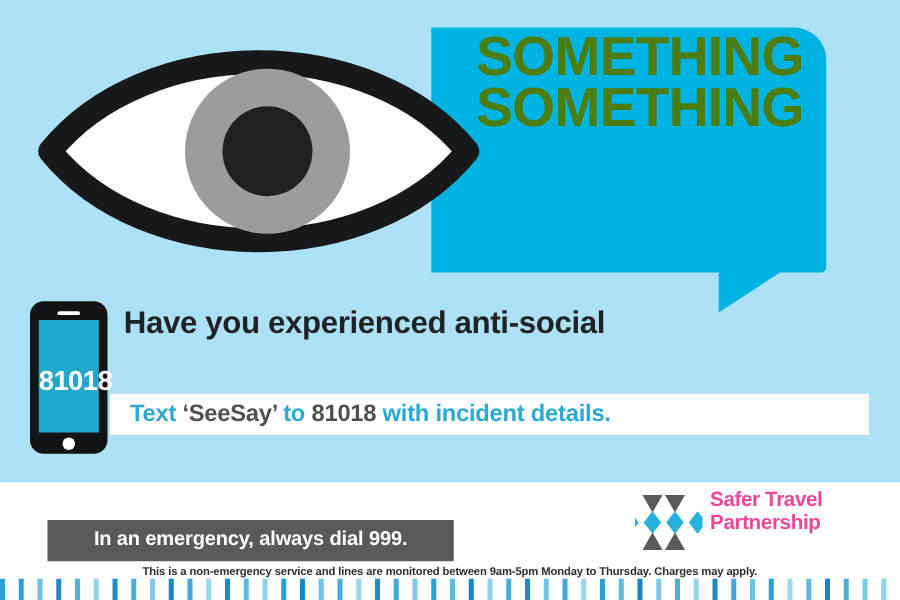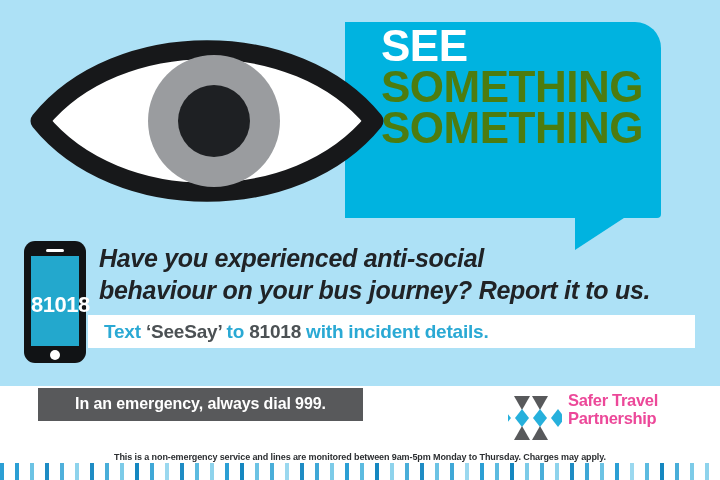--- a/index.html
+++ b/index.html
@@ -81,40 +81,40 @@
 
   
   .headline{
     position:absolute;left:99px;top:243px;width:605px;
     color:#202326;
     font-weight:bold;
     font-size:25px;
     line-height:1.26;
     letter-spacing:-0.3px;
   }
-  .headline span{display:block;white-space:nowrap;font-style:italic;}
+  .headline span{display:block;white-space:nowrap;}
 
   
   .band{
     position:absolute;left:88px;top:315px;width:607px;height:33px;
     background:#ffffff;
   }
   .band-text{
     position:absolute;left:16px;top:6px;
     font-weight:bold;
     font-size:19px;
     white-space:nowrap;
     letter-spacing:-0.2px;
   }
   .c-cyan{color:#2aa9d4;}
   .c-dark{color:#4c5154;}
 
   
   .emergency{
-    position:absolute;left:38px;top:388px;width:325px;height:33px;
+    position:absolute;left:38px;top:416px;width:325px;height:33px;
     background:#58595b;
   }
   .emergency-text{
     position:absolute;left:0;top:7px;width:325px;
     text-align:center;
     color:#ffffff;
     font-weight:bold;
     font-size:16px;
     letter-spacing:-0.1px;
   }
@@ -162,21 +162,20 @@
 <body>
 
 <div id="poster">
 
   <div class="sky"></div>
 
   <div class="bubble"></div>
   <div class="bubble-tail"></div>
 
   <div class="bubble-text">
-    <span class="bt-line bt-white">SEE</span>
     <span class="bt-line bt-grey">SOMETHING</span>
     <span class="bt-line bt-grey">SOMETHING</span>
   </div>
 
   <div class="eye-wrap">
     <svg width="370" height="195" viewBox="0 0 370 195" xmlns="http://www.w3.org/2000/svg">
       <path d="M18 97 C 95 2, 275 2, 352 97 C 275 192, 95 192, 18 97 Z" fill="#ffffff" stroke="#17181a" stroke-width="19" stroke-linejoin="round"></path>
       <circle cx="192" cy="97" r="66" fill="#9a9c9f"></circle>
       <circle cx="192" cy="97" r="36" fill="#1e2023"></circle>
     </svg>
@@ -185,21 +184,20 @@
   <div class="phone">
     <div class="phone-speaker"></div>
     <div class="phone-screen">
       <div class="phone-number">81018</div>
     </div>
     <div class="phone-home"></div>
   </div>
 
   <div class="headline">
     <span>Have you experienced anti-social</span>
-    <span>behaviour on your bus journey? Report it to us.</span>
   </div>
 
   <div class="band">
     <div class="band-text">
       <span class="c-cyan">Text </span><span class="c-dark">‘SeeSay’ </span><span class="c-cyan">to </span><span class="c-dark">81018 </span><span class="c-cyan">with incident details.</span>
     </div>
   </div>
 
   <div class="emergency">
     <div class="emergency-text">In an emergency, always dial 999.</div>

